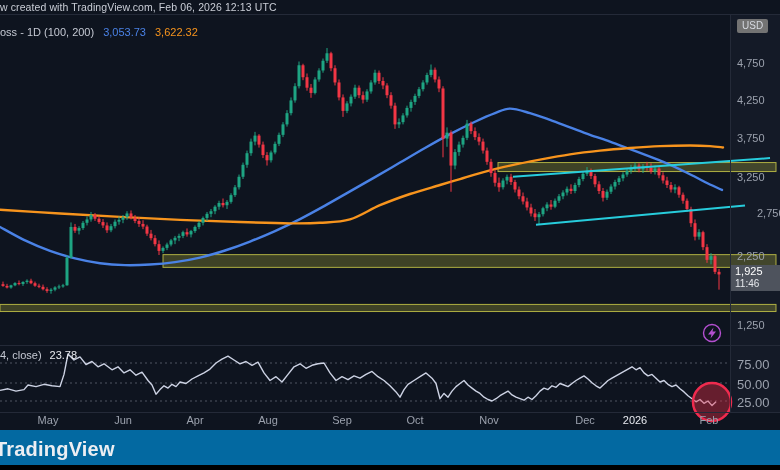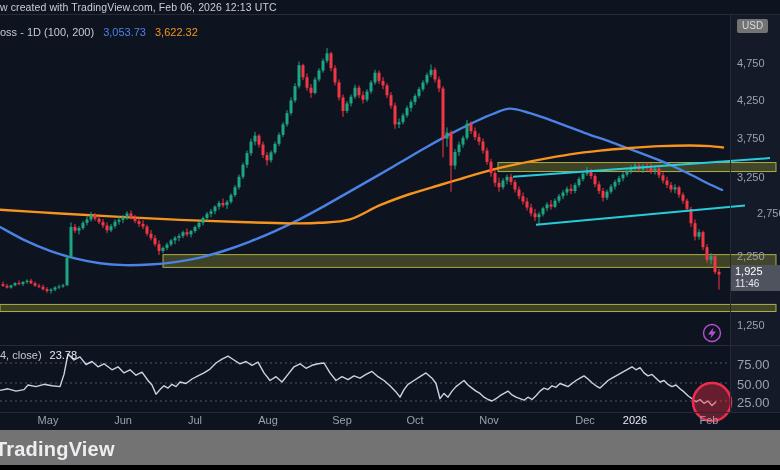--- a/index.html
+++ b/index.html
@@ -15,21 +15,21 @@
             padding:1px 5px 2px 5px;border-radius:2px;}
   .price-box{left:731px;top:265px;width:62px;background:#4e535d;color:#fff;
              font-size:11px;line-height:11px;padding:1px 0 2px 4px;}
   .price-box .cd{display:block;font-size:10px;color:#e6e8ec;margin-top:1px;}
   .ptick{left:737px;font-size:11px;color:#9ba1ad;}
   .rtick{left:737px;font-size:13px;color:#9ba1ad;}
   .mlabel{top:414px;font-size:11px;color:#9ba1ad;transform:translateX(-50%);}
   .mlabel.year{color:#e6e9ef;}
   .rsi-legend{left:0;top:349px;font-size:11px;color:#c5c9d3;}
   .rsi-legend .rv{color:#e8eaee;margin-left:8px;}
-  .bottom-bar{position:absolute;left:0;top:430px;width:780px;height:40px;background:#737373;}
+  .bottom-bar{position:absolute;left:0;top:430px;width:780px;height:40px;background:#0369a1;}
   .tv-logo{position:absolute;left:-5px;top:8px;font-size:20px;font-weight:bold;
            color:#eceef2;letter-spacing:.2px;}
 </style>
 </head>
 <body>
 
 <div class="stage">
   <svg id="chart" width="780" height="470">
       <rect x="0" y="0" width="780" height="470" fill="#0e141f"></rect>
       <rect x="730" y="15" width="50" height="397" fill="#141a27"></rect>
@@ -429,21 +429,21 @@
       <span class="ov ptick" style="top: 319px;">1,250</span>
     </div>
   <div id="rlabels">
       <span class="ov rtick" style="top: 357px;">75.00</span>
       <span class="ov rtick" style="top: 377px;">50.00</span>
       <span class="ov rtick" style="top: 395px;">25.00</span>
     </div>
   <div id="mlabels">
       <span class="ov mlabel" style="left: 48px;">May</span>
       <span class="ov mlabel" style="left: 123px;">Jun</span>
-      <span class="ov mlabel" style="left: 195px;">Jul</span>
+      <span class="ov mlabel" style="left: 195px;">Apr</span>
       <span class="ov mlabel" style="left: 268px;">Aug</span>
       <span class="ov mlabel" style="left: 342px;">Sep</span>
       <span class="ov mlabel" style="left: 415px;">Oct</span>
       <span class="ov mlabel" style="left: 489px;">Nov</span>
       <span class="ov mlabel" style="left: 585px;">Dec</span>
       <span class="ov mlabel year" style="left: 635px;">2026</span>
       <span class="ov mlabel" style="left: 709px;">Feb</span>
     </div>
 
   <div class="ov price-box"><span>1,925</span><span class="cd">11:46</span></div>

